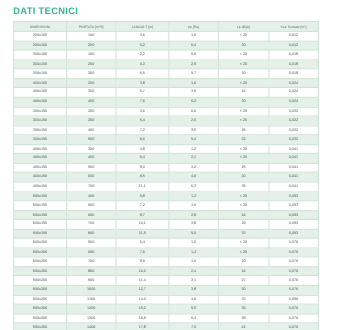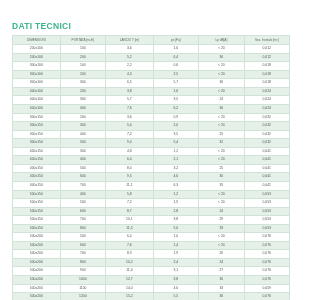--- a/index.html
+++ b/index.html
@@ -18,21 +18,21 @@
     height: 300px;
     box-sizing: border-box;
     padding: 5px 10px 0 12px;
     background: #ffffff;
   }
   .title {
     color: #3cb48c;
     font-size: 8.5px;
     font-weight: bold;
     letter-spacing: 0.3px;
-    margin: 16px 0 4px 0;
+    margin: 0 0 4px 0;
     line-height: 10px;
   }
   table.data-table {
     width: 100%;
     border-collapse: collapse;
     table-layout: fixed;
   }
   table.data-table th,
   table.data-table td {
     border: 0.5px solid #cfe3d7;

